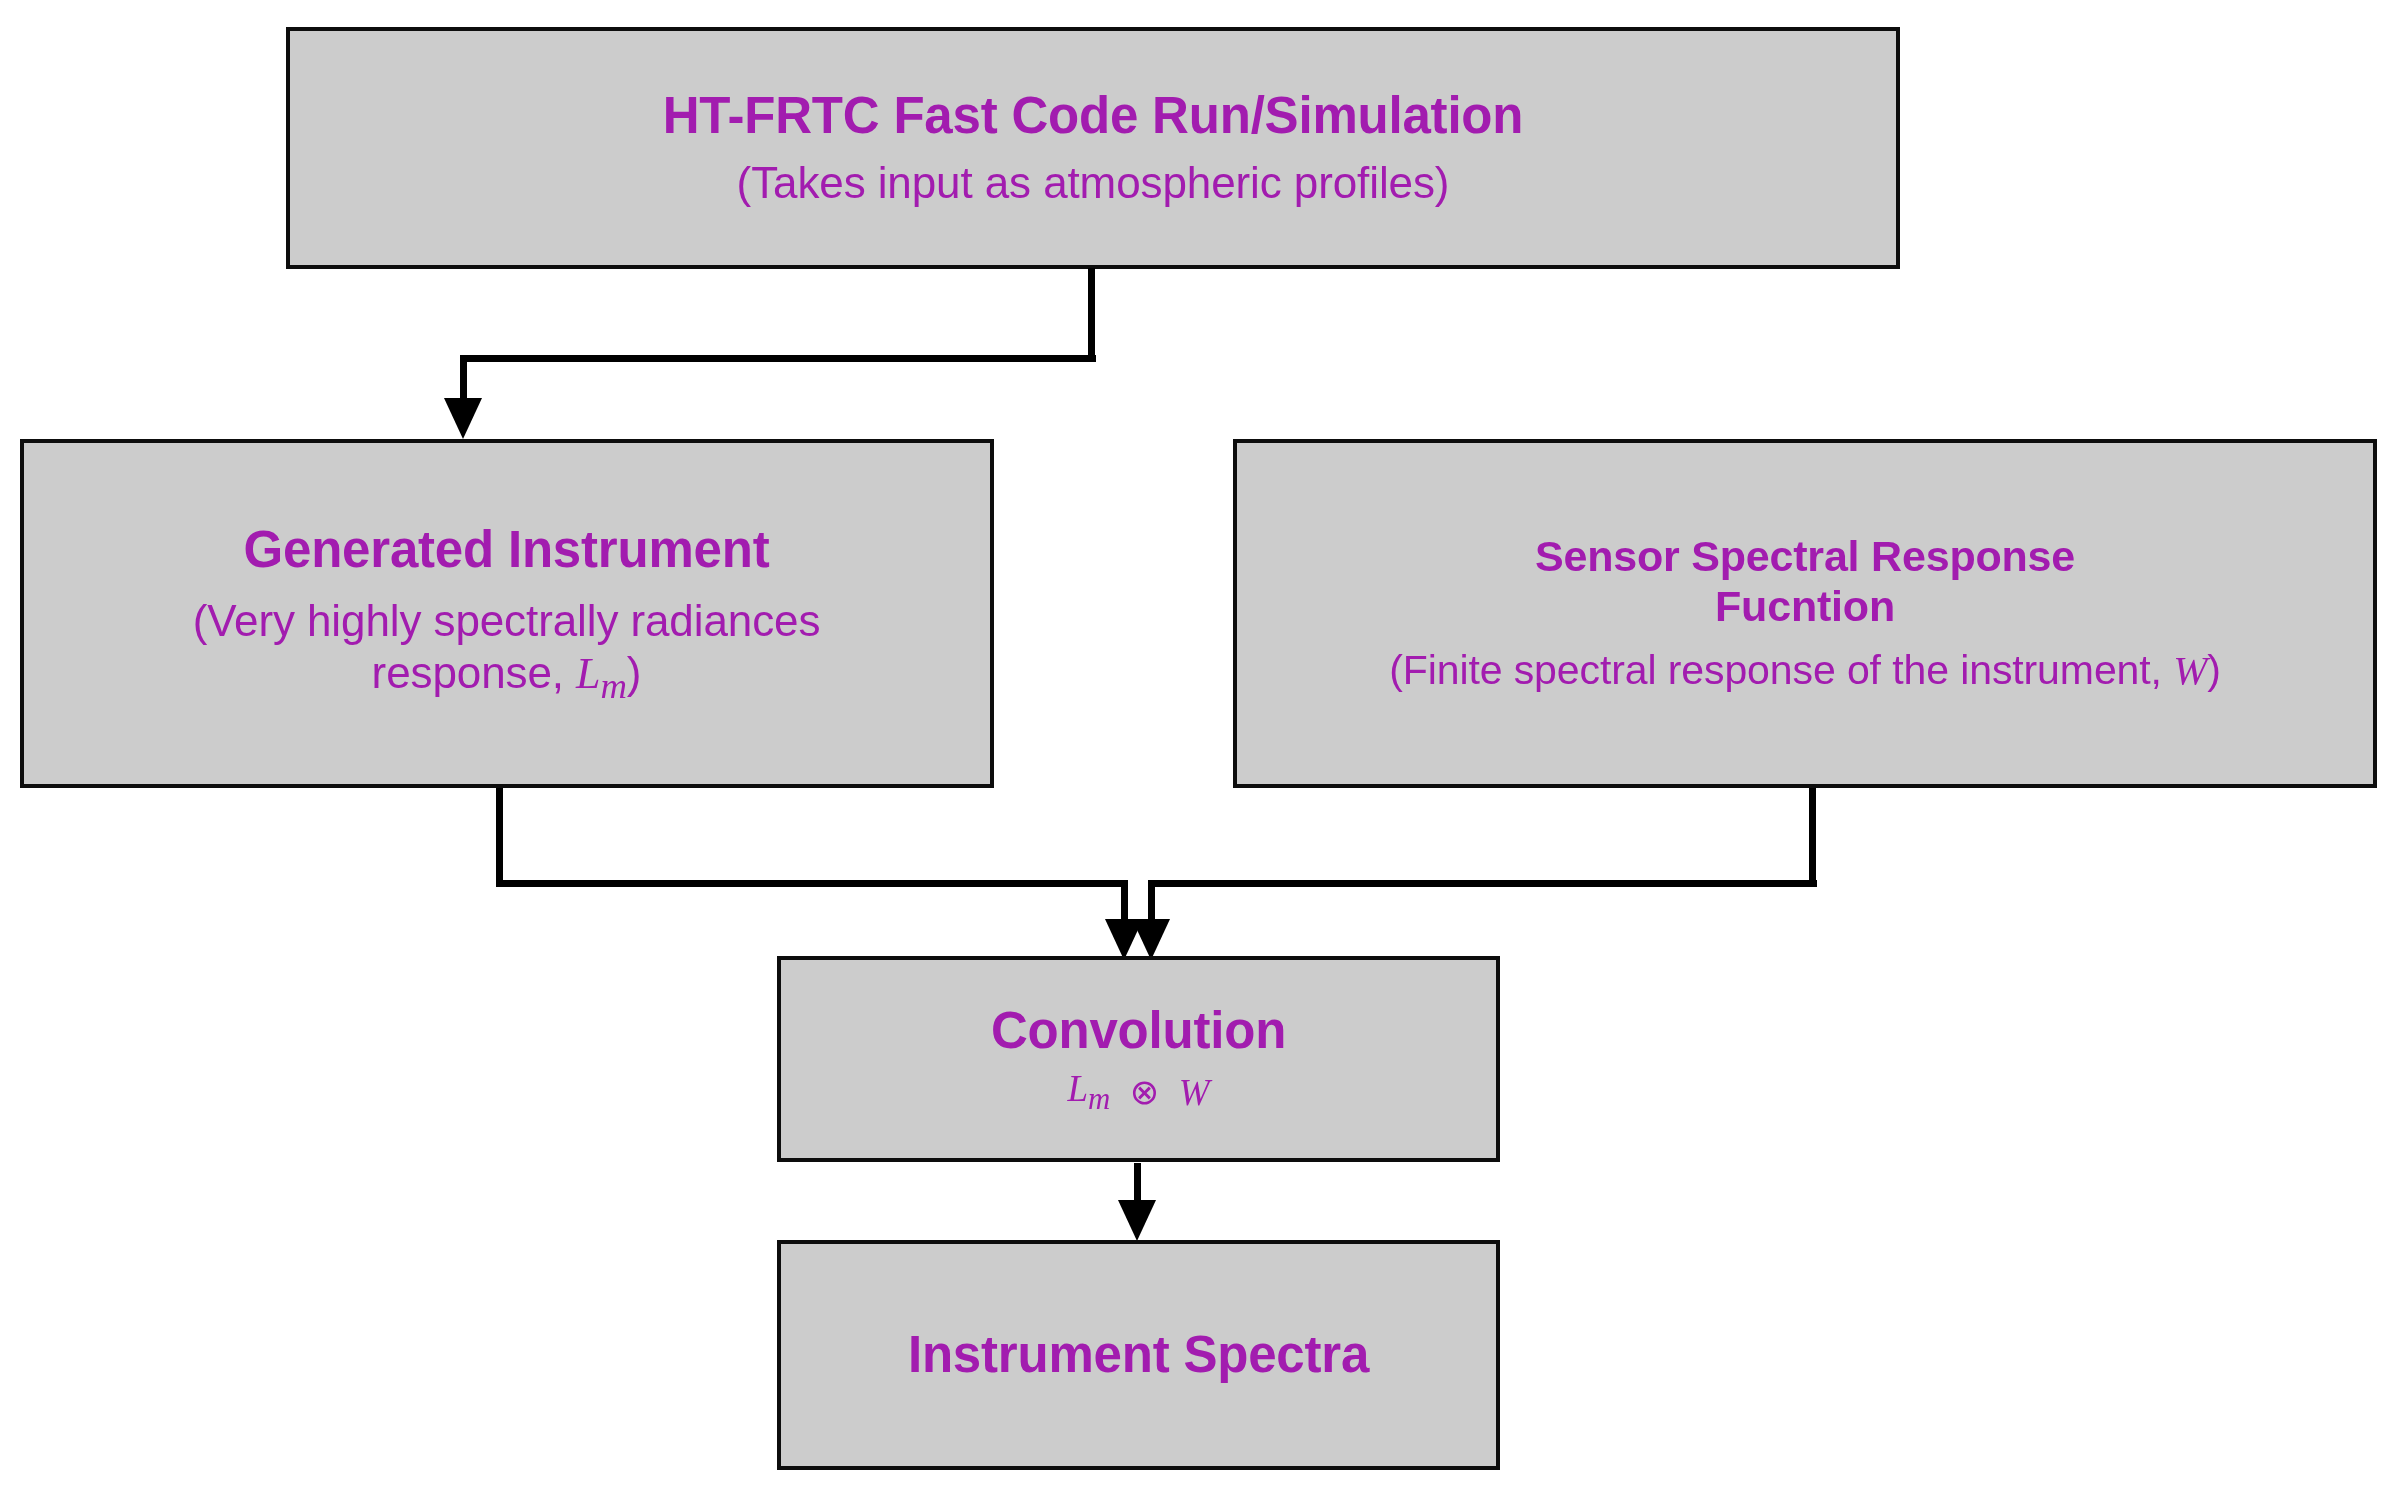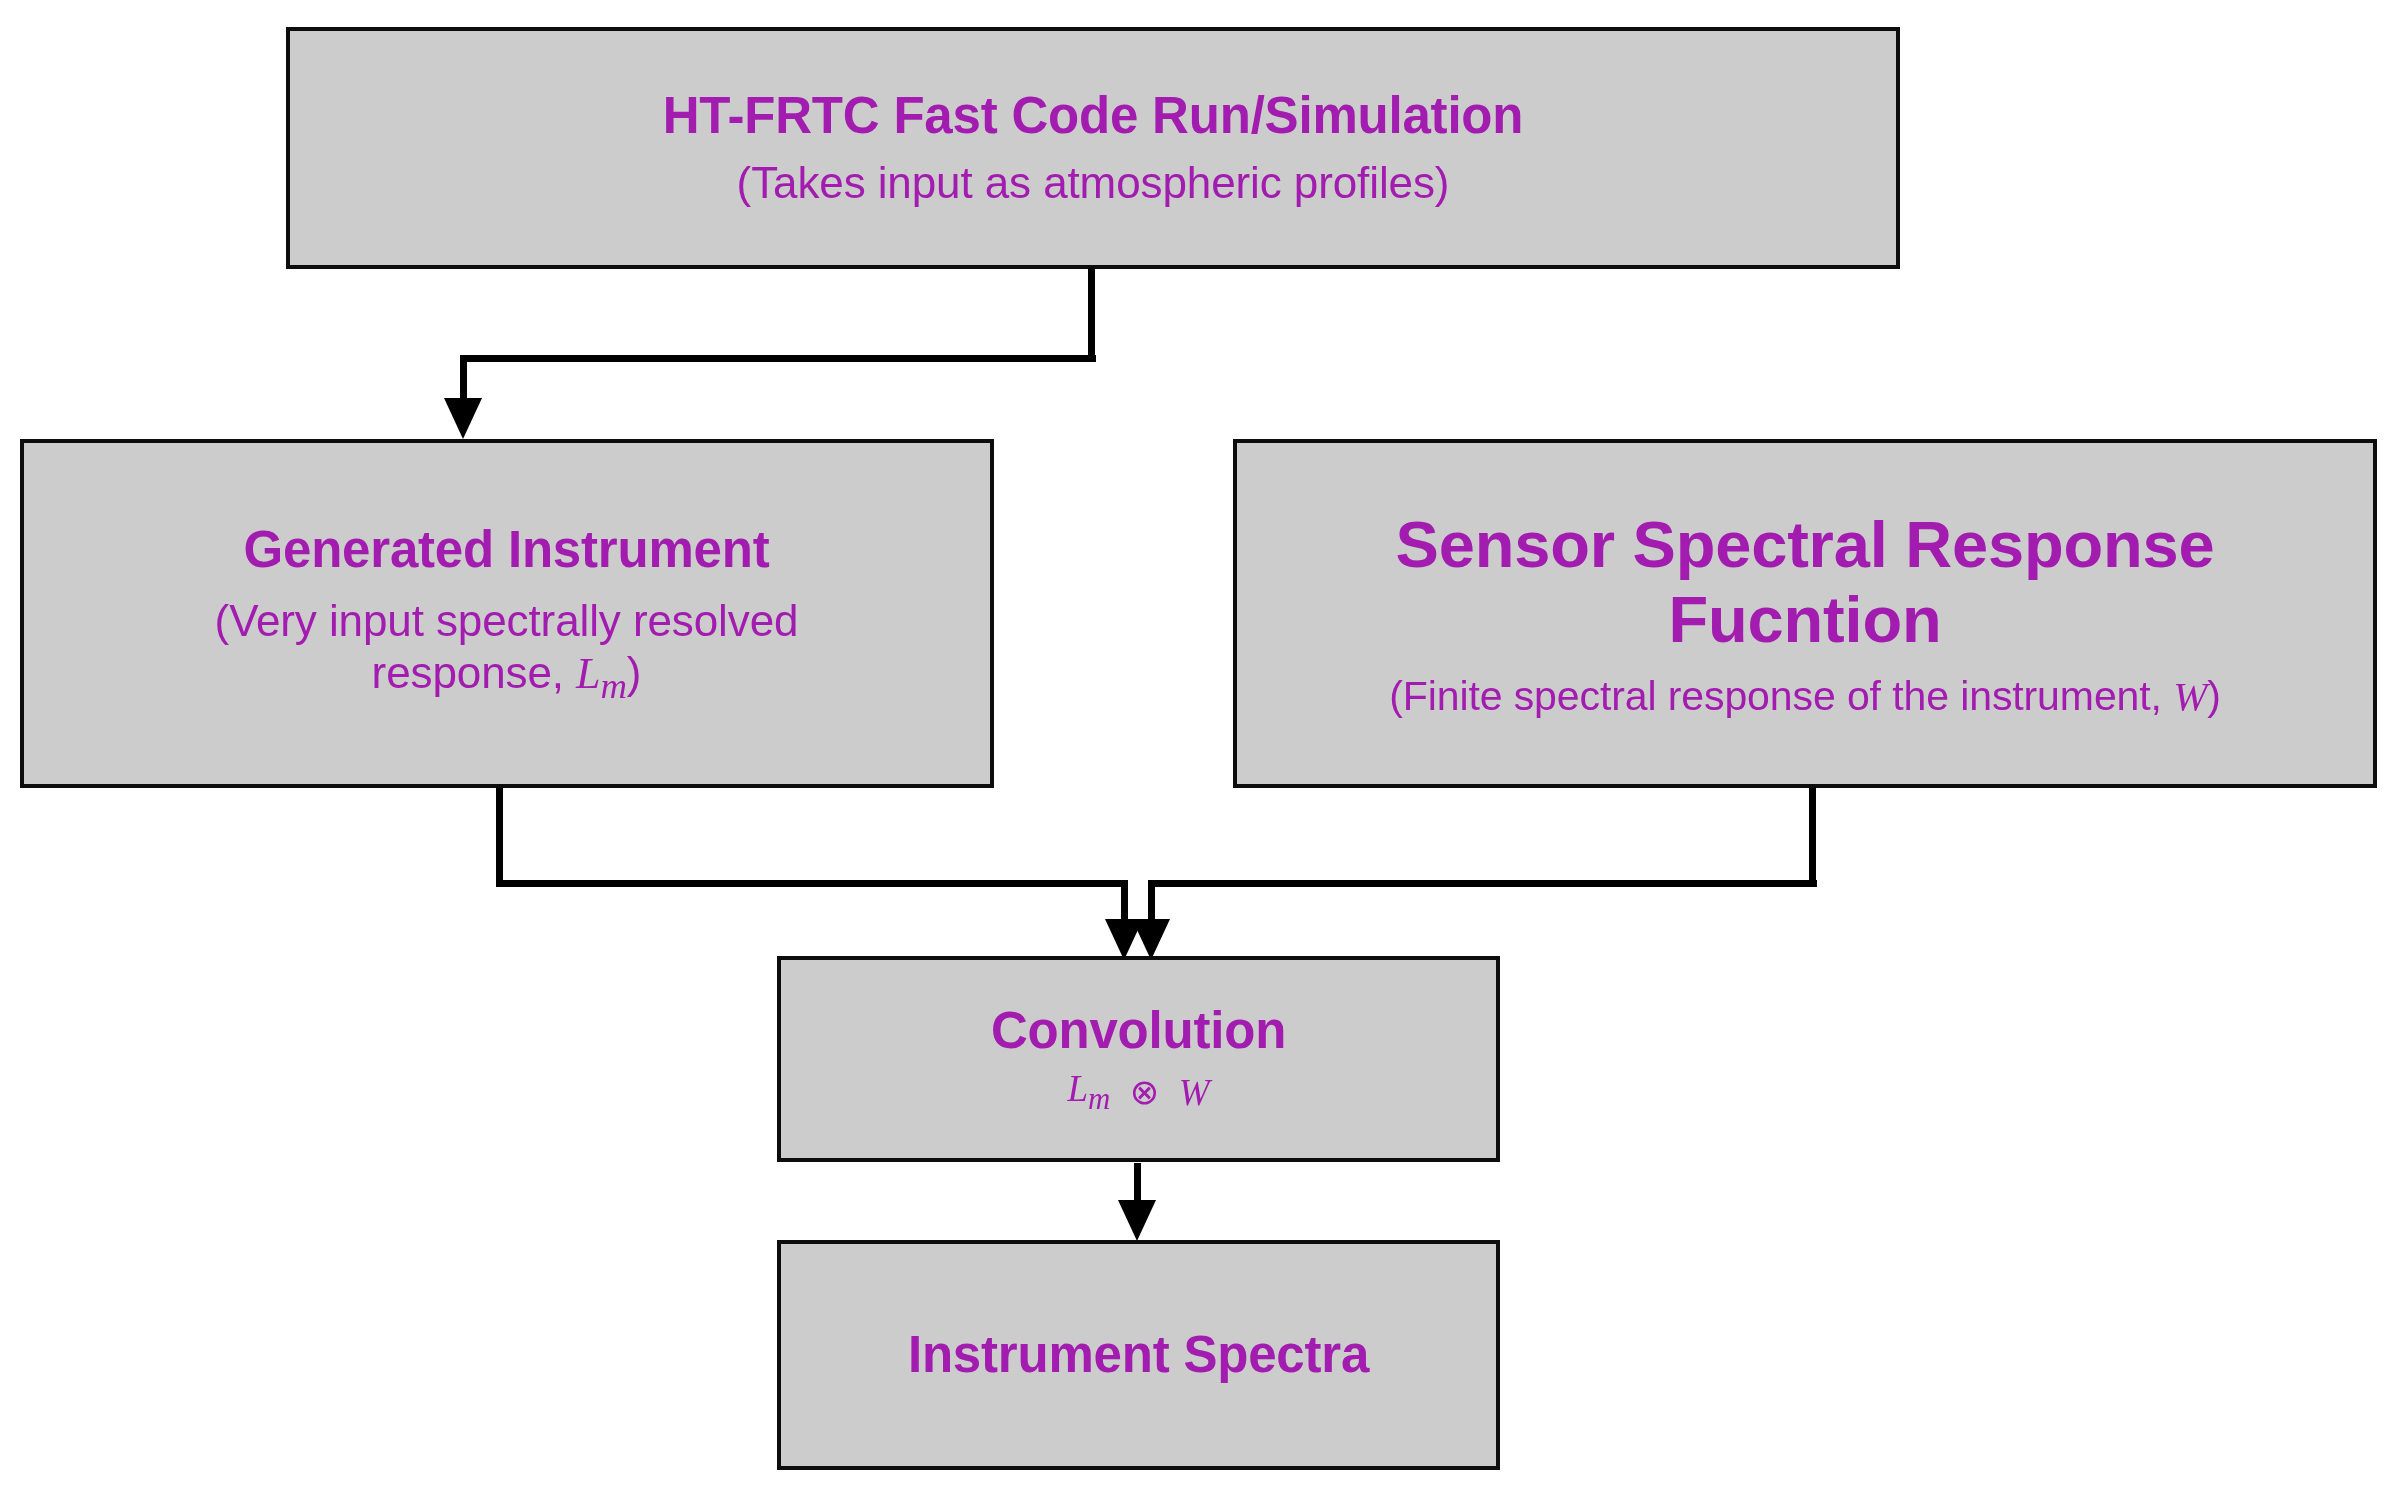--- a/index.html
+++ b/index.html
@@ -43,21 +43,21 @@
     line-height: 1.18;
     letter-spacing: -0.1px;
   }
   
   #node-htfrtc .node-title { font-size: 51px; margin-bottom: 12.4px; }
   #node-htfrtc .node-sub   { font-size: 44px; }
 
   #node-radiances .node-title { font-size: 51px; margin-bottom: 16px; }
   #node-radiances .node-sub   { font-size: 44px; }
 
-  #node-srf .node-title { font-size: 65px; margin-bottom: 14px; }
+  #node-srf .node-title { font-size: 43px; margin-bottom: 14px; }
   #node-srf .node-sub   { font-size: 41px; }
 
   #node-convolution .node-title { font-size: 51px; margin-bottom: 7px; }
   #node-convolution .node-formula { font-size: 37px; }
 
   #node-spectra .node-title { font-size: 51px; }
 
   
   .math {
     font-family: "Liberation Serif", serif;
@@ -102,21 +102,21 @@
   </div>
 
   <div class="conn-v" style="left:1088px; top:268px; width:7px; height:94px;"></div>
   <div class="conn-h" style="left:460px; top:355px; width:636px; height:7px;"></div>
   <div class="conn-v" style="left:460px; top:355px; width:7px; height:46px;"></div>
   <div class="arrowhead" style="left:444px; top:398px;"></div>
 
   <div class="node" id="node-radiances" style="left:19.5px; top:439px; width:974px; height:349px;">
     <div class="node-title">Generated Instrument</div>
     <div class="node-sub">
-      <div>(Very input spectrally resolved</div>
+      <div>(Very highly spectrally radiances</div>
       <div>
         <span>response, </span><span class="math">L</span><sub class="math">m</sub><span>)</span>
       </div>
     </div>
   </div>
 
   <div class="node" id="node-srf" style="left:1233px; top:439px; width:1144px; height:349px;">
     <div class="node-title">
       <div>Sensor Spectral Response</div>
       <div>Fucntion</div>

